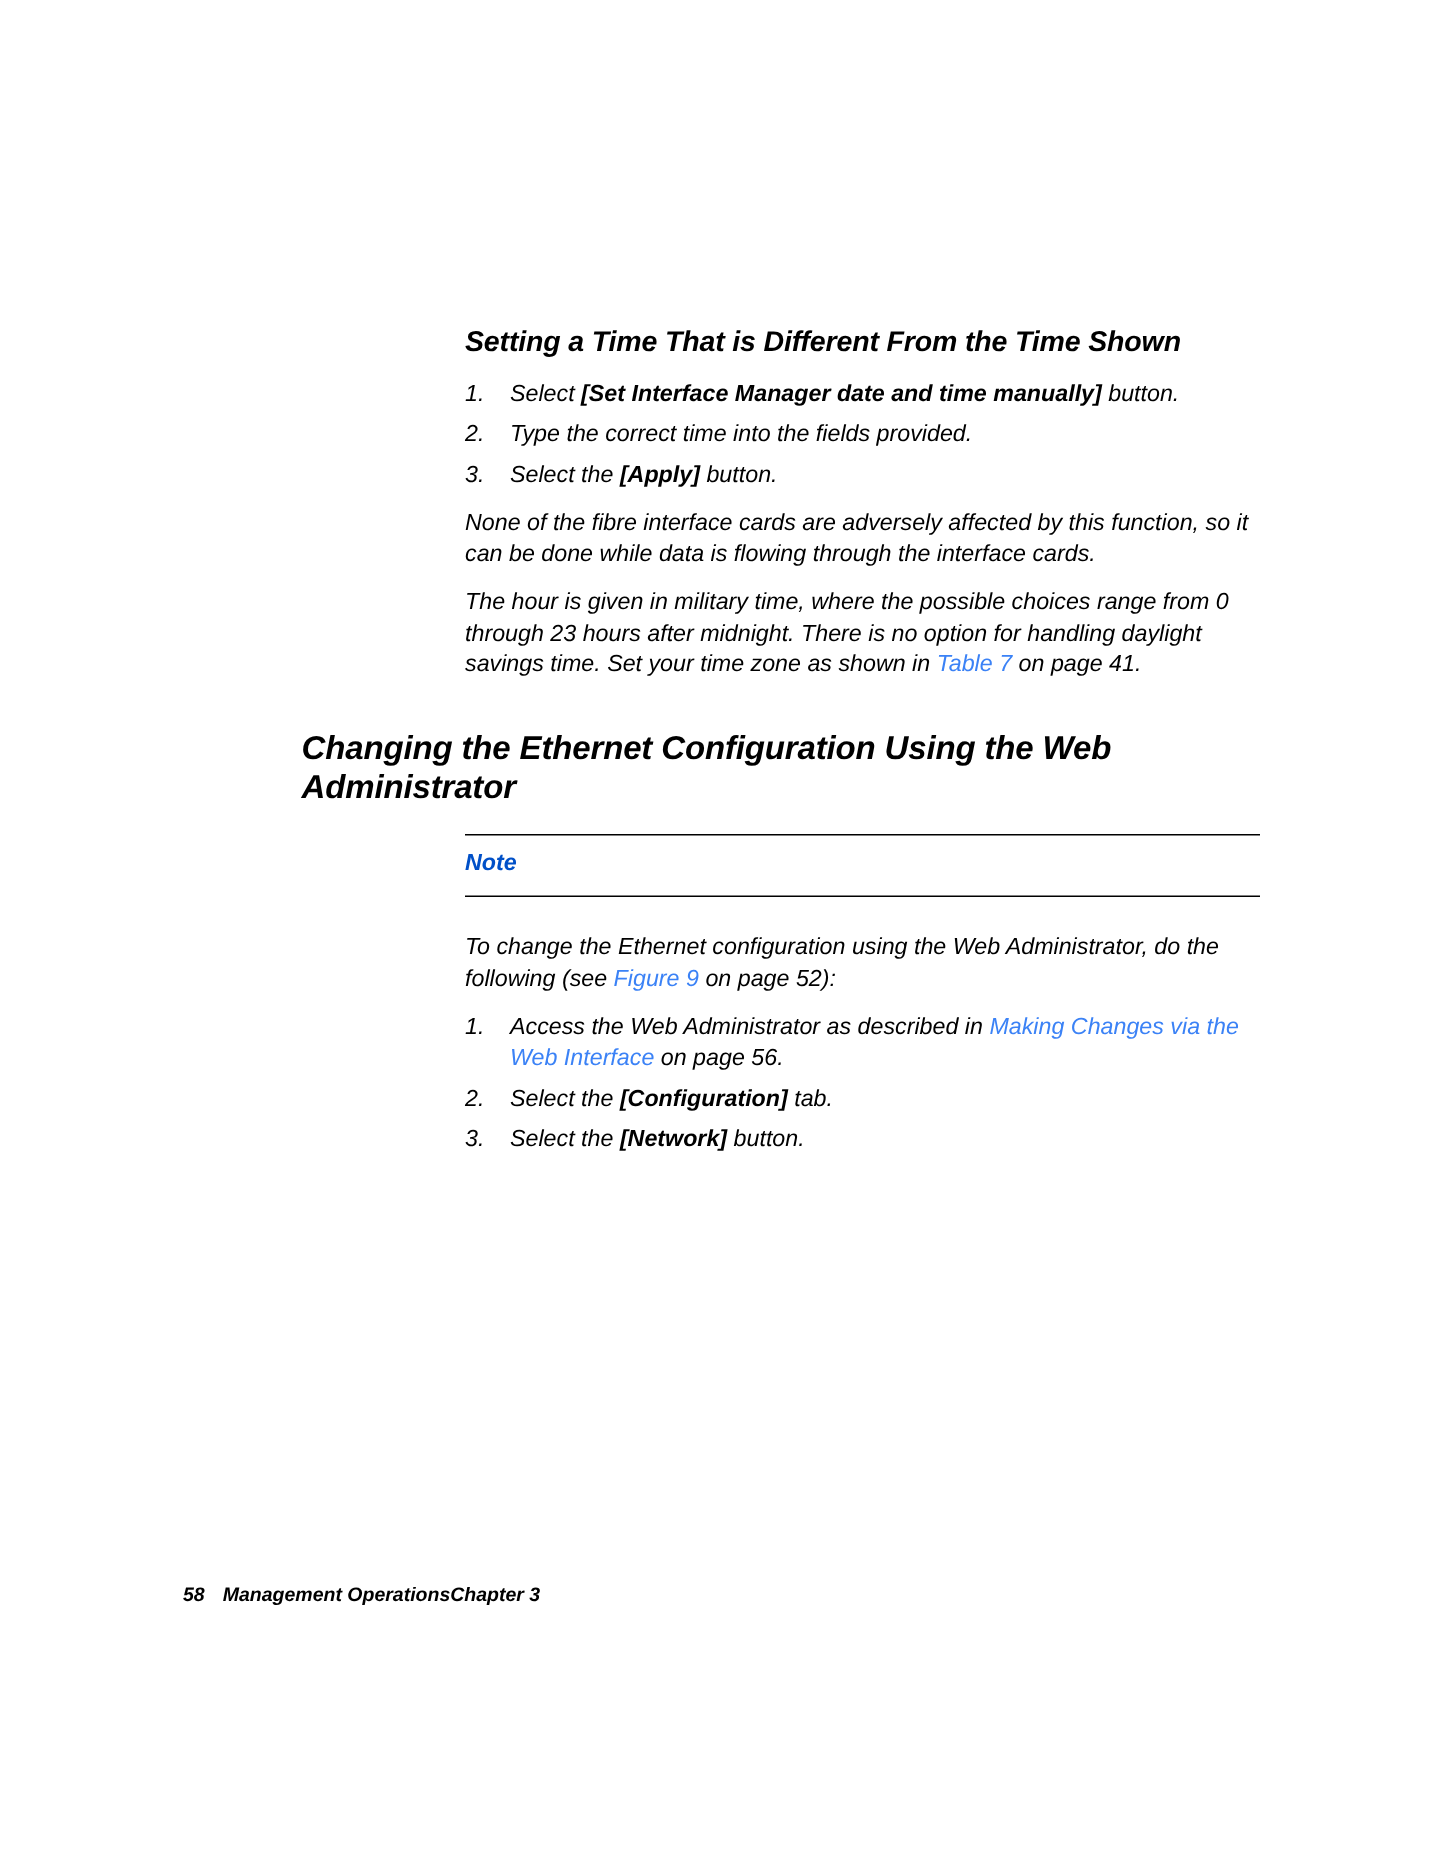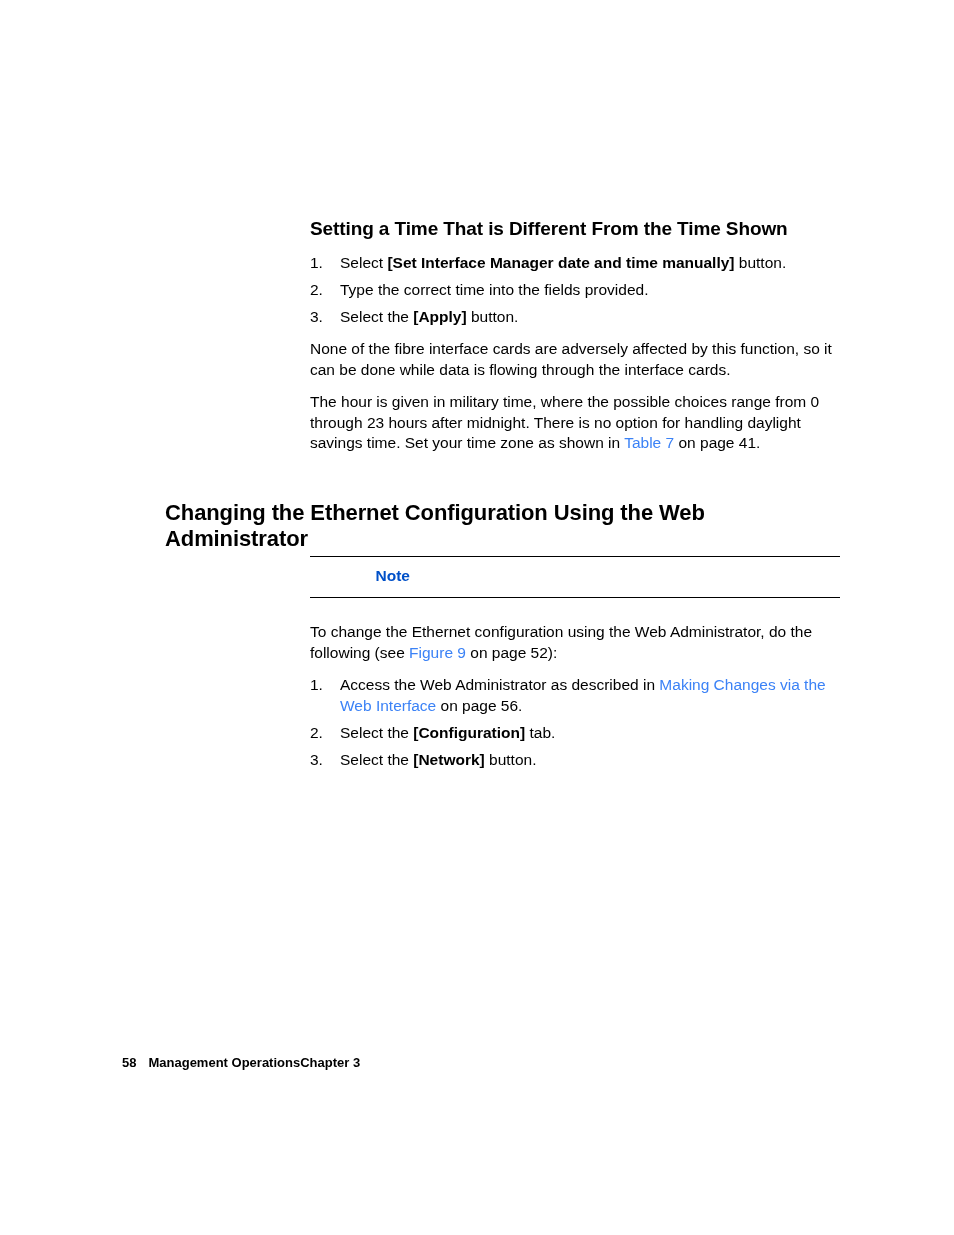--- a/index.html
+++ b/index.html
@@ -9,20 +9,21 @@
       background: #fff;
       font-family: Arial, Helvetica, sans-serif;
       color: #000;
       position: relative;
     }
     .page {
       position: relative;
       width: 954px;
       height: 1235px;
       padding: 11px;
+      font-style: italic;
     }
     .content {
       position: absolute;
       left: 310px;
       top: 218px;
       width: 530px;
     }
     .left-block {
       position: absolute;
       left: 165px;
@@ -68,21 +69,20 @@
     .link { color: #3b82f6; }
     .blue { color: #0050c8; font-weight: bold; }
     .note-box {
       border-top: 1.5px solid #000;
       border-bottom: 1.5px solid #000;
       padding: 10px 0 12px 0;
       margin-top: 4px;
       margin-bottom: 24px;
       display: flex;
       align-items: flex-start;
-      text-align: right;
     }
     .note-label {
       width: 100px;
       flex-shrink: 0;
       font-size: 15.5px;
     }
     .note-text {
       font-size: 15.5px;
       line-height: 1.35;
     }
@@ -120,21 +120,21 @@
         <span class="num">3.</span>
         <span>Select the </span><span class="bold">[Apply]</span><span>  button.</span>
       </li>
     </ol>
     <p>None of the fibre interface cards are adversely affected by this function, so it can be done while data is flowing through the interface cards.</p>
     <p>
       <span>The hour is given in military time, where the possible choices range from 0 through 23 hours after midnight. There is no option for handling daylight savings time. Set your time zone as shown in </span><span class="link">Table 7</span><span> on page 41.</span>
     </p>
   </div>
 
-  <div class="left-block" style="top:500px;">
+  <div class="left-block" style="top:486px;margin-left:36px;">
     <h2>Changing the Ethernet Configuration Using the Web Administrator</h2>
   </div>
 
   <div style="position:absolute; left:310px; top:552px; width:530px;">
     <div class="note-box">
       <div class="note-label blue">Note</div>
     </div>
 
     <p>
       <span>To change the Ethernet configuration using the Web Administrator, do the following (see </span><span class="link">Figure 9</span><span> on page 52):</span>

